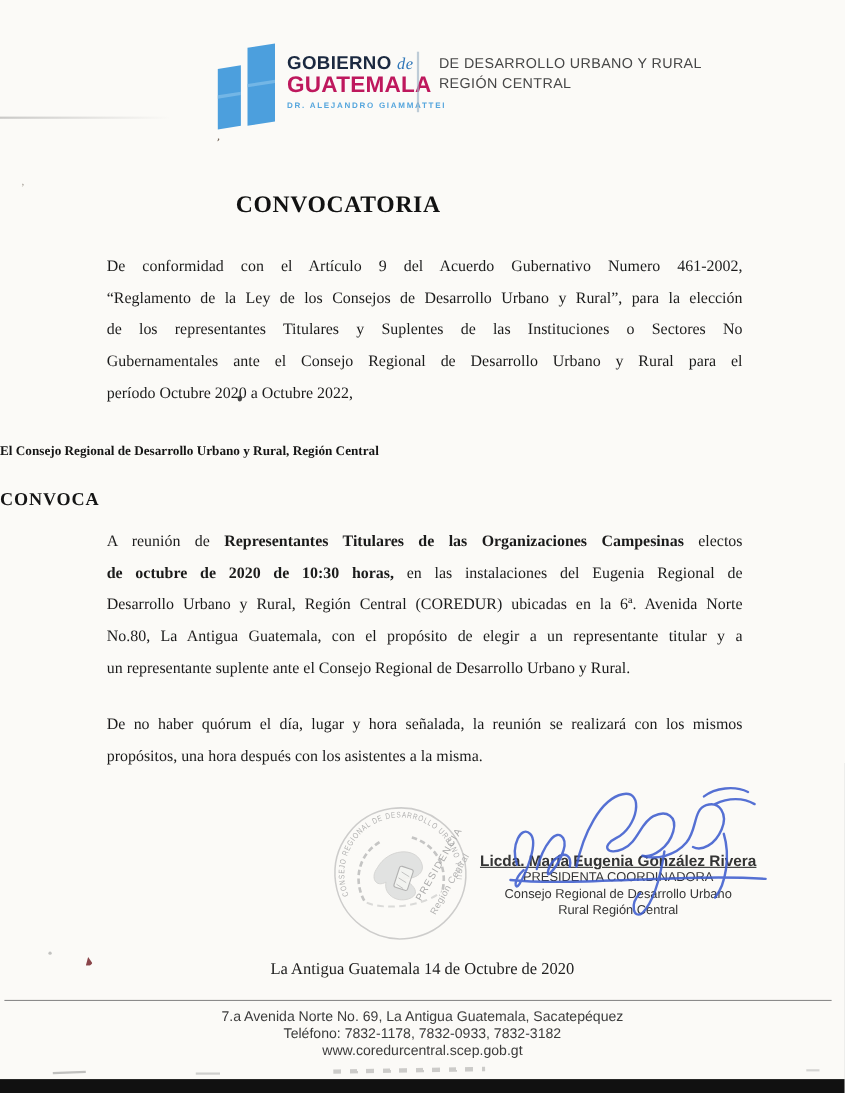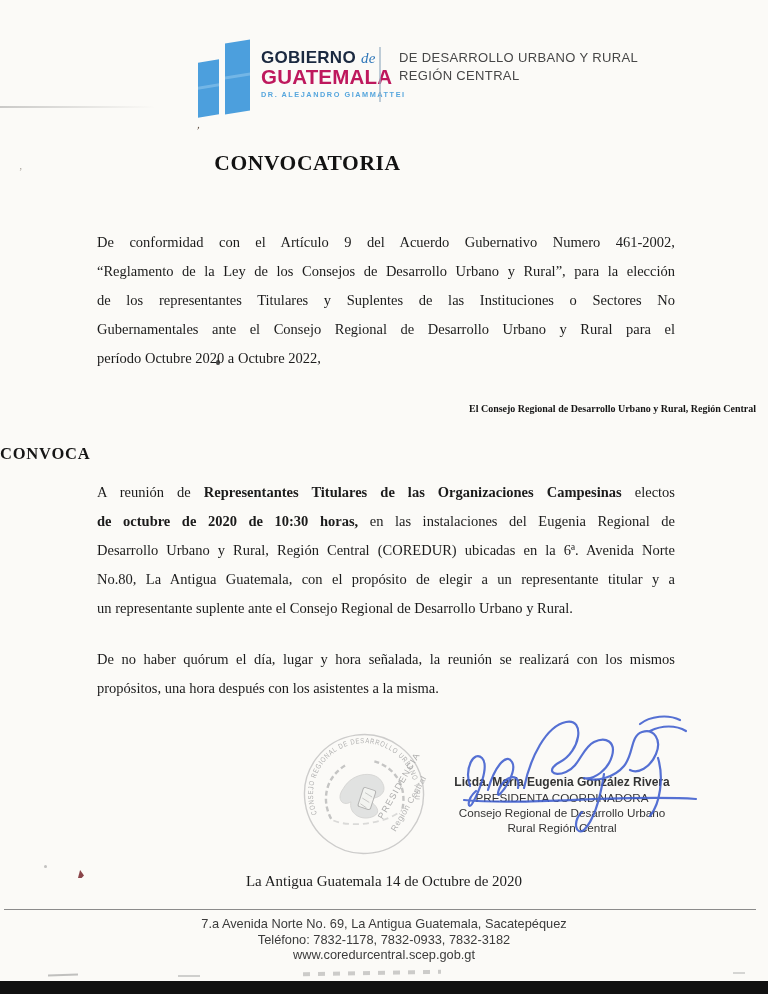--- a/index.html
+++ b/index.html
@@ -13,37 +13,37 @@
   .flags{position:absolute;left:196px;top:35px;}
   .gob{position:absolute;left:261px;top:49px;width:120px;font-family:"Liberation Sans",sans-serif;}
   .gob-l1{font-size:17px;font-weight:bold;color:#1b2940;letter-spacing:.3px;line-height:17px;white-space:nowrap;}
   .gob-de{font-family:"Liberation Serif",serif;font-style:italic;font-weight:normal;font-size:15px;color:#2e76b8;}
   .gob-l2{font-size:20.5px;font-weight:bold;color:#be185d;letter-spacing:.2px;line-height:20px;white-space:nowrap;}
   .gob-sub{font-size:7.3px;font-weight:bold;color:#56a6dd;letter-spacing:1.55px;margin-top:3px;white-space:nowrap;}
   .hdr-div{position:absolute;left:379px;top:47px;width:2px;height:55px;background:#9db4c6;opacity:.65;}
   .org{position:absolute;left:399px;top:49px;font-family:"Liberation Sans",sans-serif;
        font-size:13px;color:#474747;letter-spacing:.35px;line-height:17.5px;white-space:nowrap;}
   
-  .doc-title{position:absolute;left:0;top:151px;width:615px;text-align:center;
+  .doc-title{position:absolute;left:0;top:174px;width:615px;text-align:center;
              font-size:21.5px;font-weight:bold;letter-spacing:.6px;color:#121212;}
   .para{position:absolute;left:97px;width:578px;font-size:14.5px;line-height:29px;color:#1b1b1b;}
   .tline{text-align:justify;text-align-last:justify;height:29px;overflow:hidden;white-space:normal;}
   .tline-last{text-align-last:left;}
   .b{font-weight:bold;}
-  .subhead{position:absolute;left:0;top:403px;width:756px;text-align:right;
-           font-size:10px;font-weight:bold;color:#151515;}
+  .subhead{position:absolute;left:0;top:403px;width:756px;text-align:left;
+           font-size:12px;font-weight:bold;color:#151515;}
   .convoca{position:absolute;left:0;top:444px;width:768px;text-align:left;
            font-size:16.5px;font-weight:bold;letter-spacing:.8px;color:#151515;}
   .p1{top:228px;} .p2{top:478px;} .p3{top:645px;}
   
   .stamp{position:absolute;left:293px;top:723px;transform:rotate(-8deg);opacity:.85;}
   .sig-ink{position:absolute;left:452px;top:708px;z-index:3;}
   .sig-text{position:absolute;left:434px;top:775px;width:256px;z-index:2;text-align:center;
             font-family:"Liberation Sans",sans-serif;color:#343434;}
-  .sig-name{font-size:12px;font-weight:bold;line-height:15px;white-space:nowrap;}
+  .sig-name{font-size:14px;font-weight:bold;line-height:15px;white-space:nowrap;text-decoration:underline;}
   .sig-line{font-size:11.7px;line-height:15px;white-space:nowrap;}
   
   .dateline{position:absolute;left:0;top:873px;width:768px;text-align:center;font-size:15px;color:#1d1d1d;}
   .rule{position:absolute;left:4px;top:909px;width:752px;height:1px;background:#6f6f6f;opacity:.8;}
   .footer{position:absolute;left:0;top:916px;width:768px;text-align:center;
           font-family:"Liberation Sans",sans-serif;font-size:12.8px;line-height:15.6px;color:#3b3b3b;}
   .blackbar{position:absolute;left:0;top:981px;width:768px;height:13px;background:#111;}
   
   .spk{position:absolute;z-index:1;}
   .spk-a1{left:196px;top:124px;font-size:11px;color:#4d3b2a;transform:rotate(14deg);opacity:.85;}

